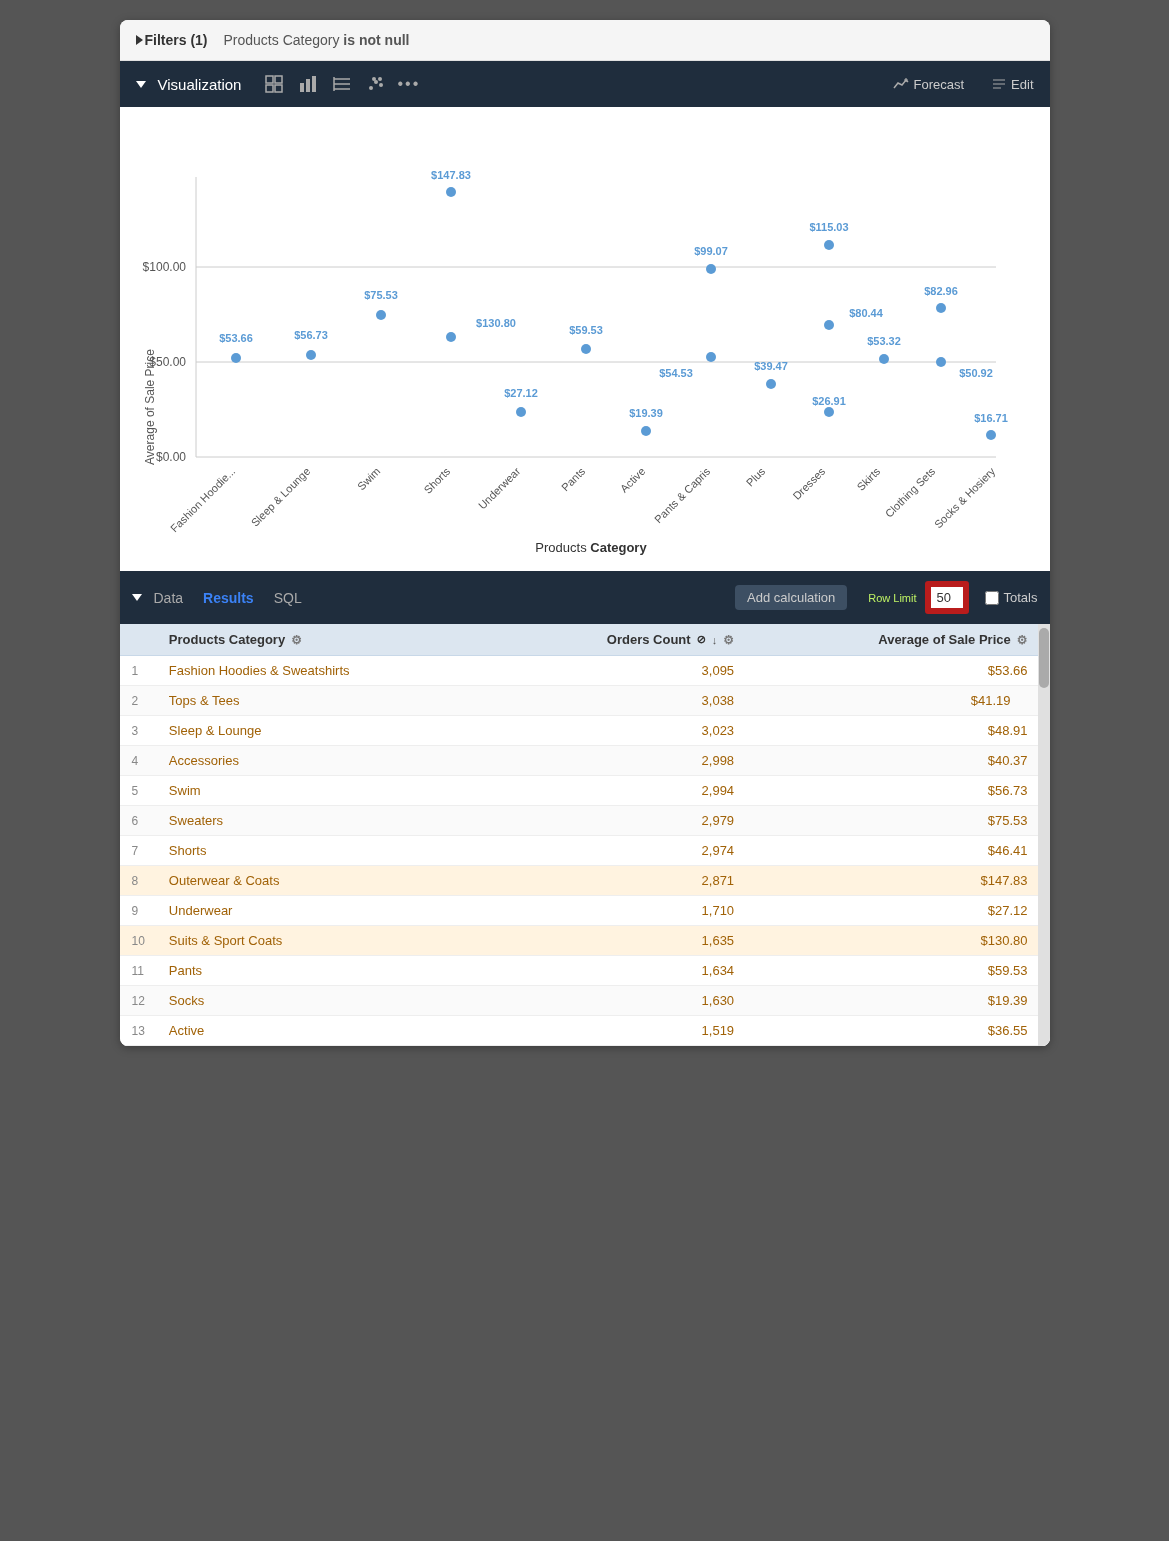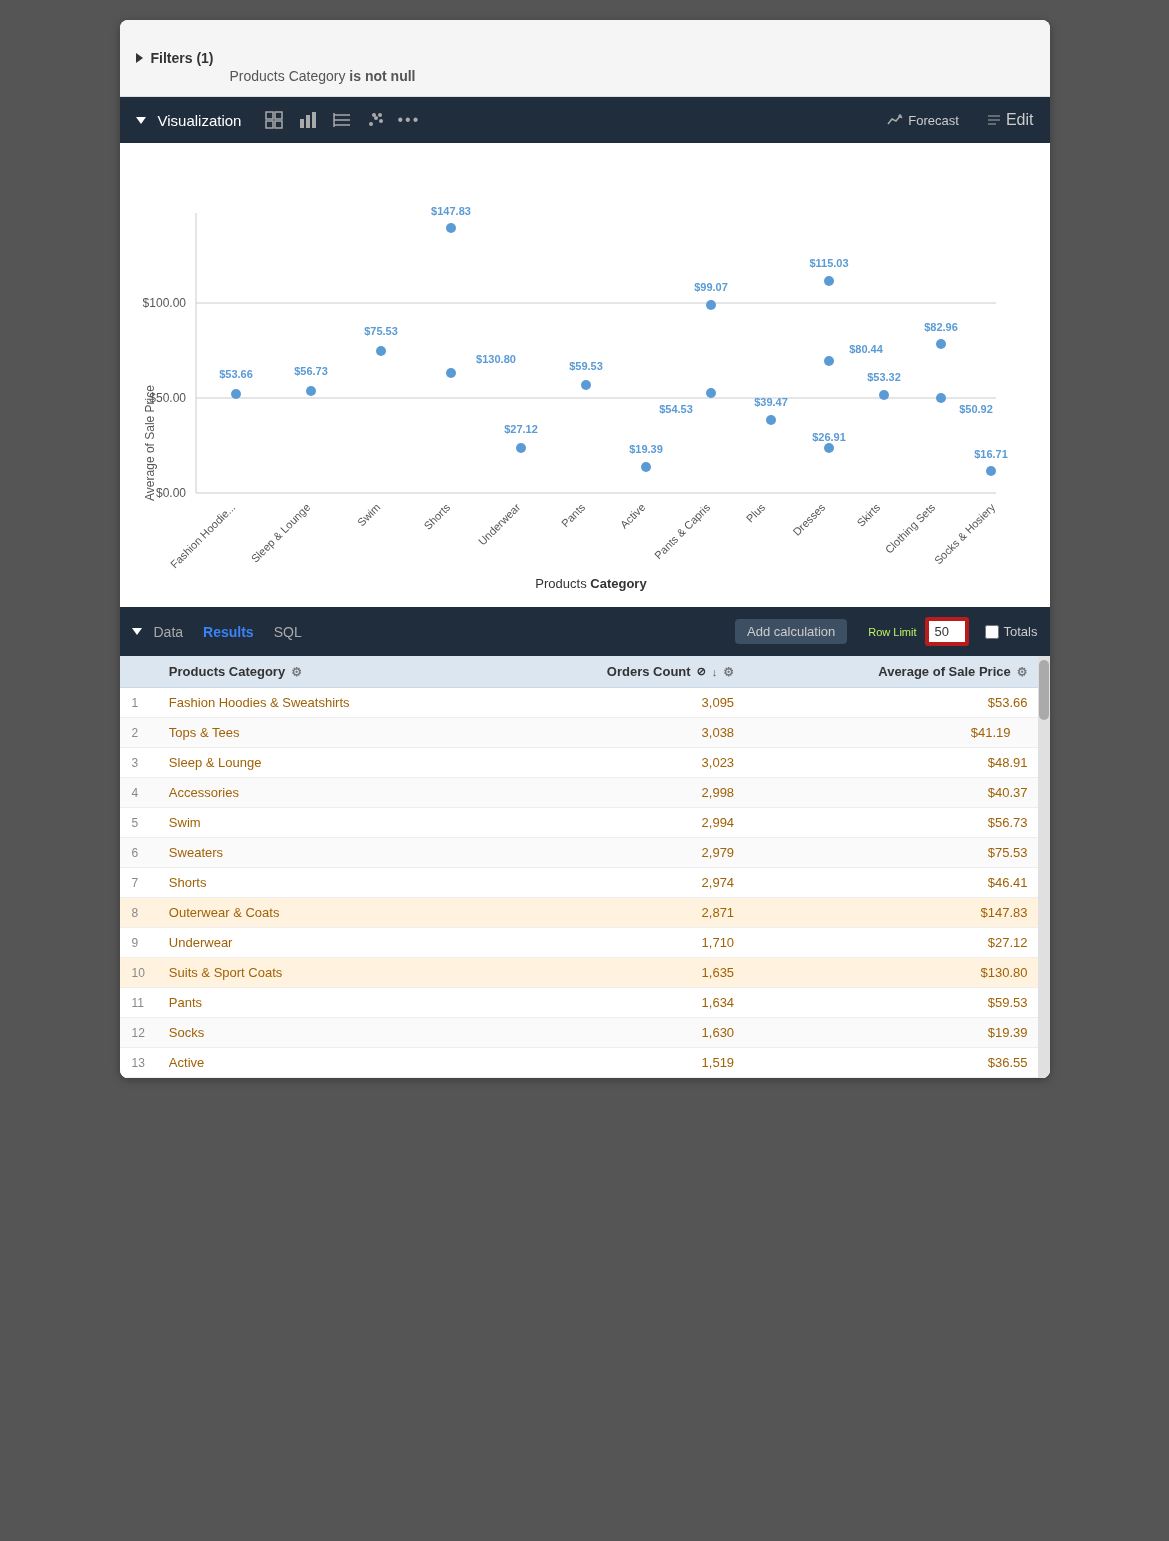--- a/index.html
+++ b/index.html
@@ -23,38 +23,37 @@
       background: #f5f5f5;
       padding: 12px 16px;
       display: flex;
       align-items: center;
       gap: 16px;
       border-bottom: 1px solid #e0e0e0;
     }
     .filters-toggle {
       display: flex;
       align-items: center;
-      gap: 8px;
+      gap: 2px;
       cursor: pointer;
     }
     .filters-toggle .arrow {
       width: 0; height: 0;
       border-top: 5px solid transparent;
       border-bottom: 5px solid transparent;
       border-left: 7px solid #333;
     }
     .filters-label {
       font-weight: 700;
       font-size: 14px;
       color: #333;
     }
     .filters-condition {
       font-size: 14px;
       color: #555;
-      margin-top: 36px;
     }
     .filters-condition strong {
       font-weight: 600;
     }
     
     .viz-header {
       background: #1f2d3d;
       padding: 10px 16px;
       display: flex;
       align-items: center;
@@ -103,21 +102,21 @@
       color: #ccc;
       font-size: 13px;
       cursor: pointer;
       margin-left: auto;
     }
     .viz-edit {
       display: flex;
       align-items: center;
       gap: 5px;
       color: #ccc;
-      font-size: 16px;
+      font-size: 13px;
       cursor: pointer;
       margin-left: 16px;
     }
     
     .chart-area {
       padding: 20px 16px 10px;
       background: #fff;
     }
     
     .data-header {
@@ -154,21 +153,21 @@
       cursor: pointer;
     }
     .row-limit-label {
       color: #bef264;
       font-size: 11px;
       margin-left: 17px;
     }
     .row-limit-input {
       width: 44px;
       padding: 3px 6px;
-      border: 4px solid #b91c1c;
+      border: 6px solid #b91c1c;
       border-radius: 3px;
       font-size: 13px;
       background: #fff;
       color: #333;
       margin-left: 4px;
     }
     .totals-label {
       color: #ccc;
       font-size: 13px;
       margin-left: 12px;

